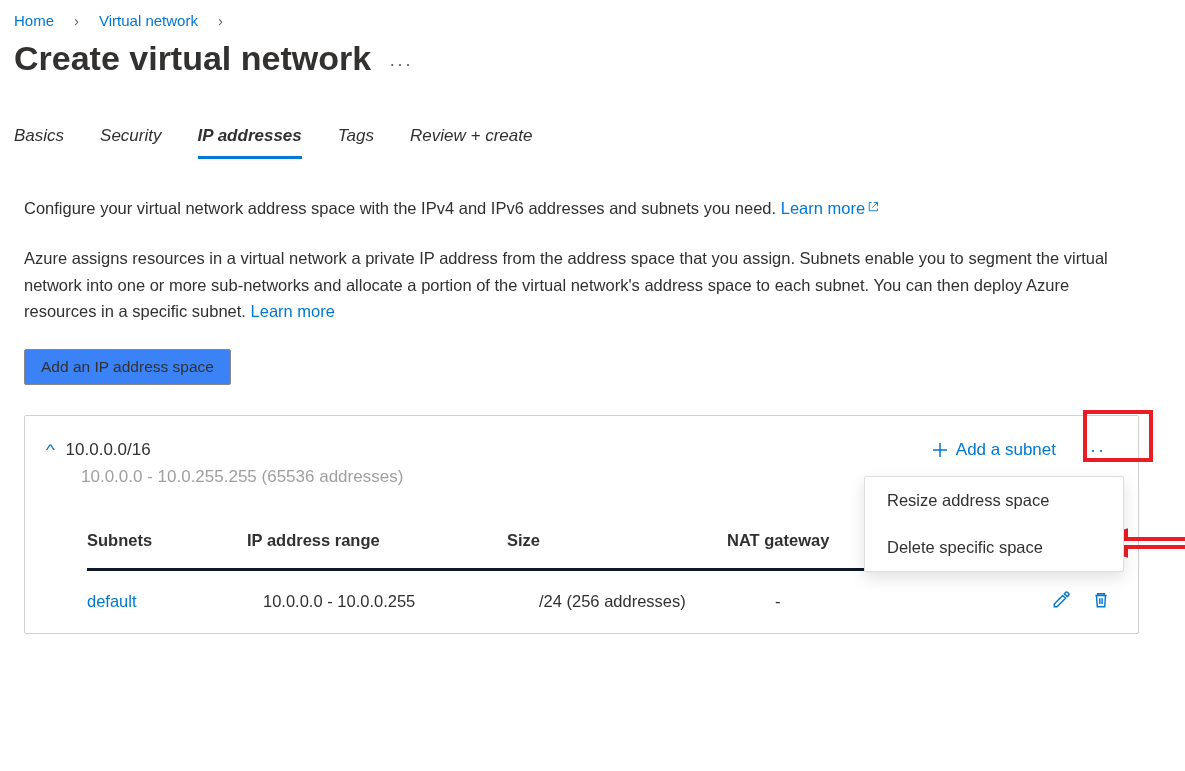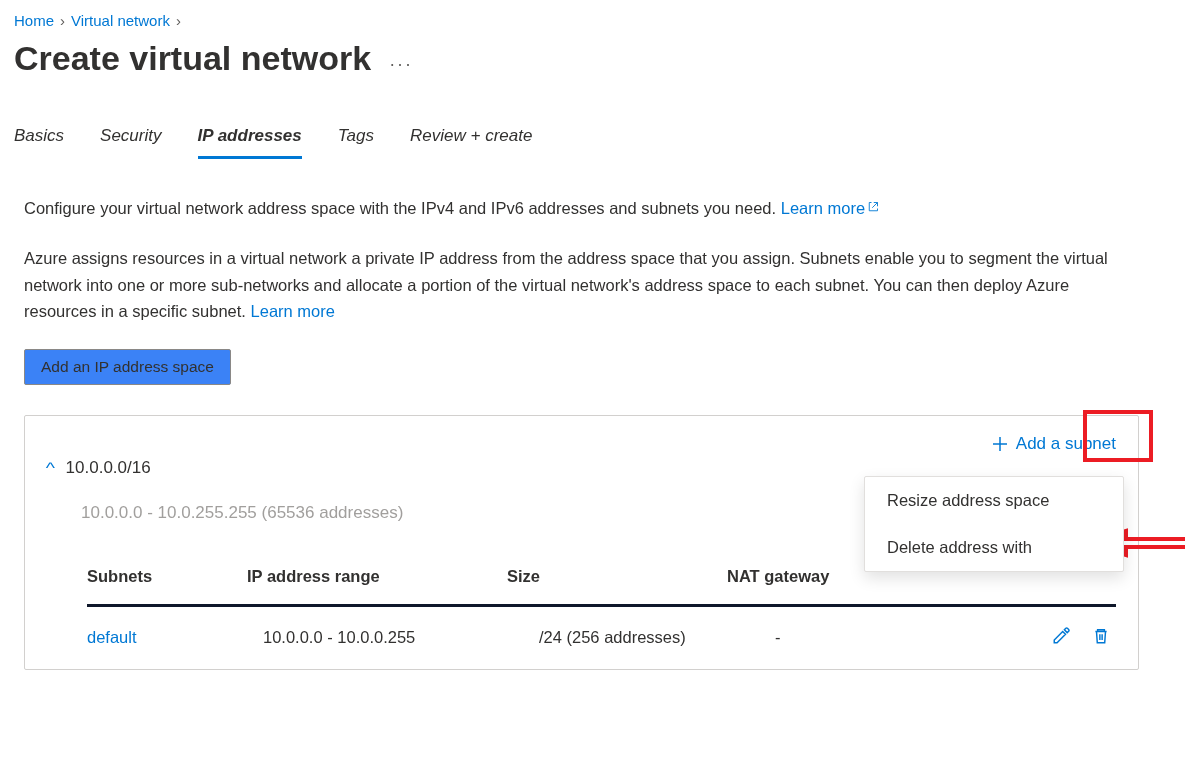--- a/index.html
+++ b/index.html
@@ -8,21 +8,21 @@
     padding: 12px 14px;
     font-family: "Segoe UI", -apple-system, Arial, sans-serif;
     font-size: 14px;
     color: #323130;
     background: #fff;
     width: 1185px;
   }
   .breadcrumb {
     display: flex;
     align-items: center;
-    gap: 6px;
+    gap: 20px;
     font-size: 15px;
     color: #0078d4;
     margin-bottom: 8px;
   }
   .breadcrumb a { color: #0078d4; text-decoration: none; cursor: pointer;}
   .breadcrumb .chev { color: #605e5c; }
   .title-row {
     display: flex;
     align-items: center;
     gap: 18px;
@@ -106,21 +106,20 @@
     font-size: 14px;
     cursor: pointer;
     transform: scaleX(1.4);
   }
   .cidr { font-size: 17px; color: #323130; }
   .panel-header-right {
     display: flex;
     align-items: center;
     gap: 16px;
     position: relative;
-    flex-direction: column;
   }
   .add-subnet-link {
     display: flex;
     align-items: center;
     gap: 8px;
     color: #0078d4;
     font-size: 17px;
     cursor: pointer;
   }
   .plus-svg { width: 16px; height: 16px; }
@@ -248,21 +247,21 @@
         <div class="add-subnet-link">
           <svg class="plus-svg" viewBox="0 0 16 16">
               <path d="M8 1v14M1 8h14" stroke="#0078d4" stroke-width="1.5"></path>
             </svg>
           <span>Add a subnet</span>
         </div>
         <span class="more-btn">···</span>
 
         <div class="context-menu">
           <div class="context-menu-item">Resize address space</div>
-          <div class="context-menu-item">Delete address with</div>
+          <div class="context-menu-item">Delete specific space</div>
         </div>
       </div>
     </div>
 
     <div class="range-text">10.0.0.0 - 10.0.255.255 (65536 addresses)</div>
 
     <div class="subnet-table">
       <div class="table-head">
         <div>Subnets</div>
         <div>IP address range</div>

